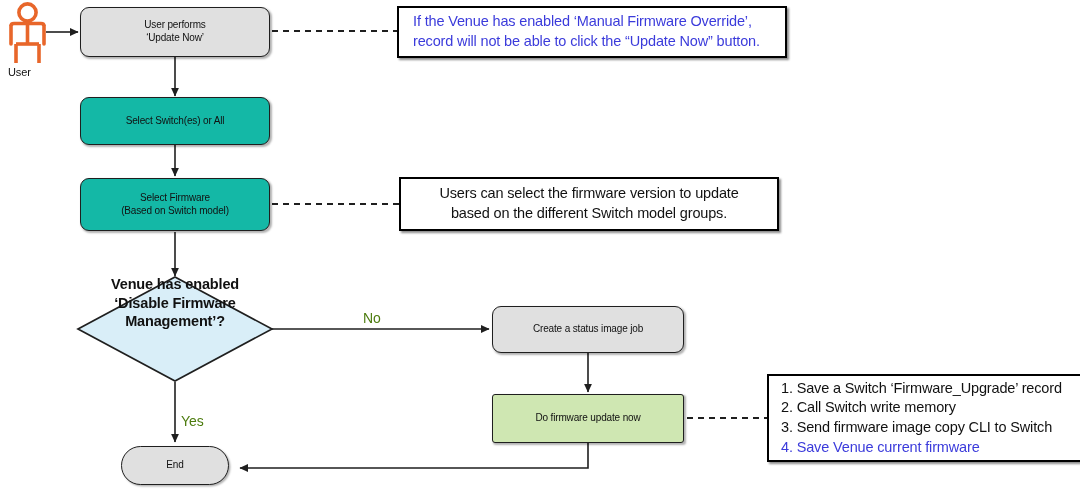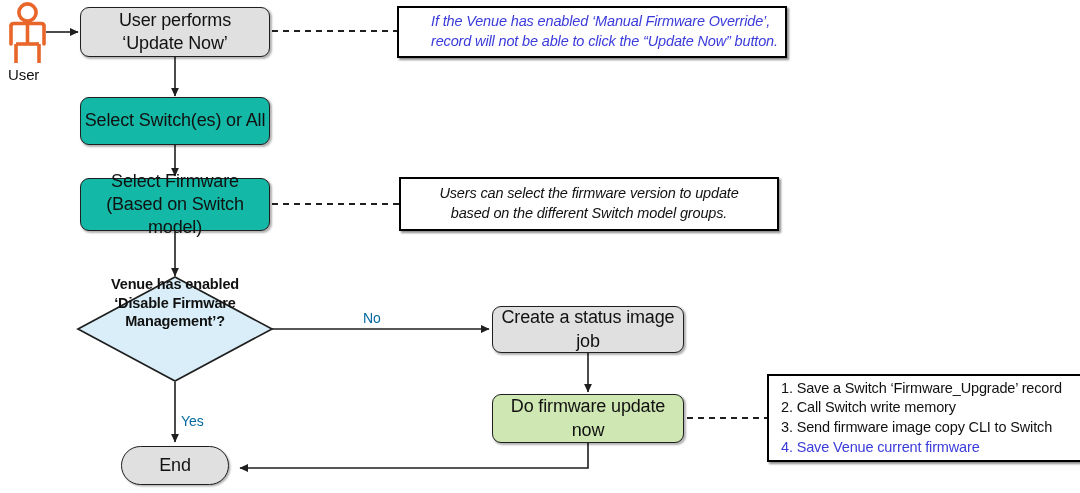--- a/index.html
+++ b/index.html
@@ -26,62 +26,62 @@
   }
   .node {
     position: absolute;
     box-sizing: border-box;
     display: flex;
     align-items: center;
     justify-content: center;
     text-align: center;
     border: 1.6px solid #1f1f1f;
     color: #111111;
-    font-size: 18px;
+    font-size: 10px;
     line-height: 1.28;
     letter-spacing: -0.15px;
     white-space: pre-line;
     box-shadow: 1.5px 1.5px 2px rgba(0,0,0,0.30);
   }
   .node.gray   { background: #e0e0e0; border-radius: 9px; }
   .node.yellow { background: #14b8a6; border-radius: 9px; }
-  .node.green  { background: #cfe7b2; border-radius: 9px; }
+  .node.green  { background: #cfe7b2; border-radius: 3px; }
   .node.stadium{ background: #e0e0e0; border-radius: 999px; }
 
   .note {
     position: absolute;
     box-sizing: border-box;
     border: 2.2px solid #000000;
     background: #ffffff;
     font-size: 14.5px;
     line-height: 1.36;
     letter-spacing: -0.15px;
     color: #111111;
     display: flex;
     flex-direction: column;
     justify-content: center;
     box-shadow: 2px 2px 2px rgba(0,0,0,0.45);
   }
   .note.centered { text-align: center; align-items: center; }
   .note-line { white-space: pre; }
   .note-line.blue { color: #3b3bdb; }
   .note-line.black { color: #111111; }
-  .note-pad { padding: 0 32px; font-style: italic; }
+  .note-pad { padding: 0 14px; }
   .note-list { padding: 0 12px; }
   .note-list .note-line { text-align: left; }
 
   .edge-label {
     position: absolute;
     font-size: 14px;
-    color: #0369a1;
+    color: #4d7c0f;
     letter-spacing: -0.1px;
   }
   .actor-label {
     position: absolute;
-    font-size: 15px;
+    font-size: 11px;
     color: #111111;
     letter-spacing: -0.1px;
   }
   .actor-icon { position: absolute; }
 </style>
 </head>
 <body>
 
 <div id="canvas">
 

